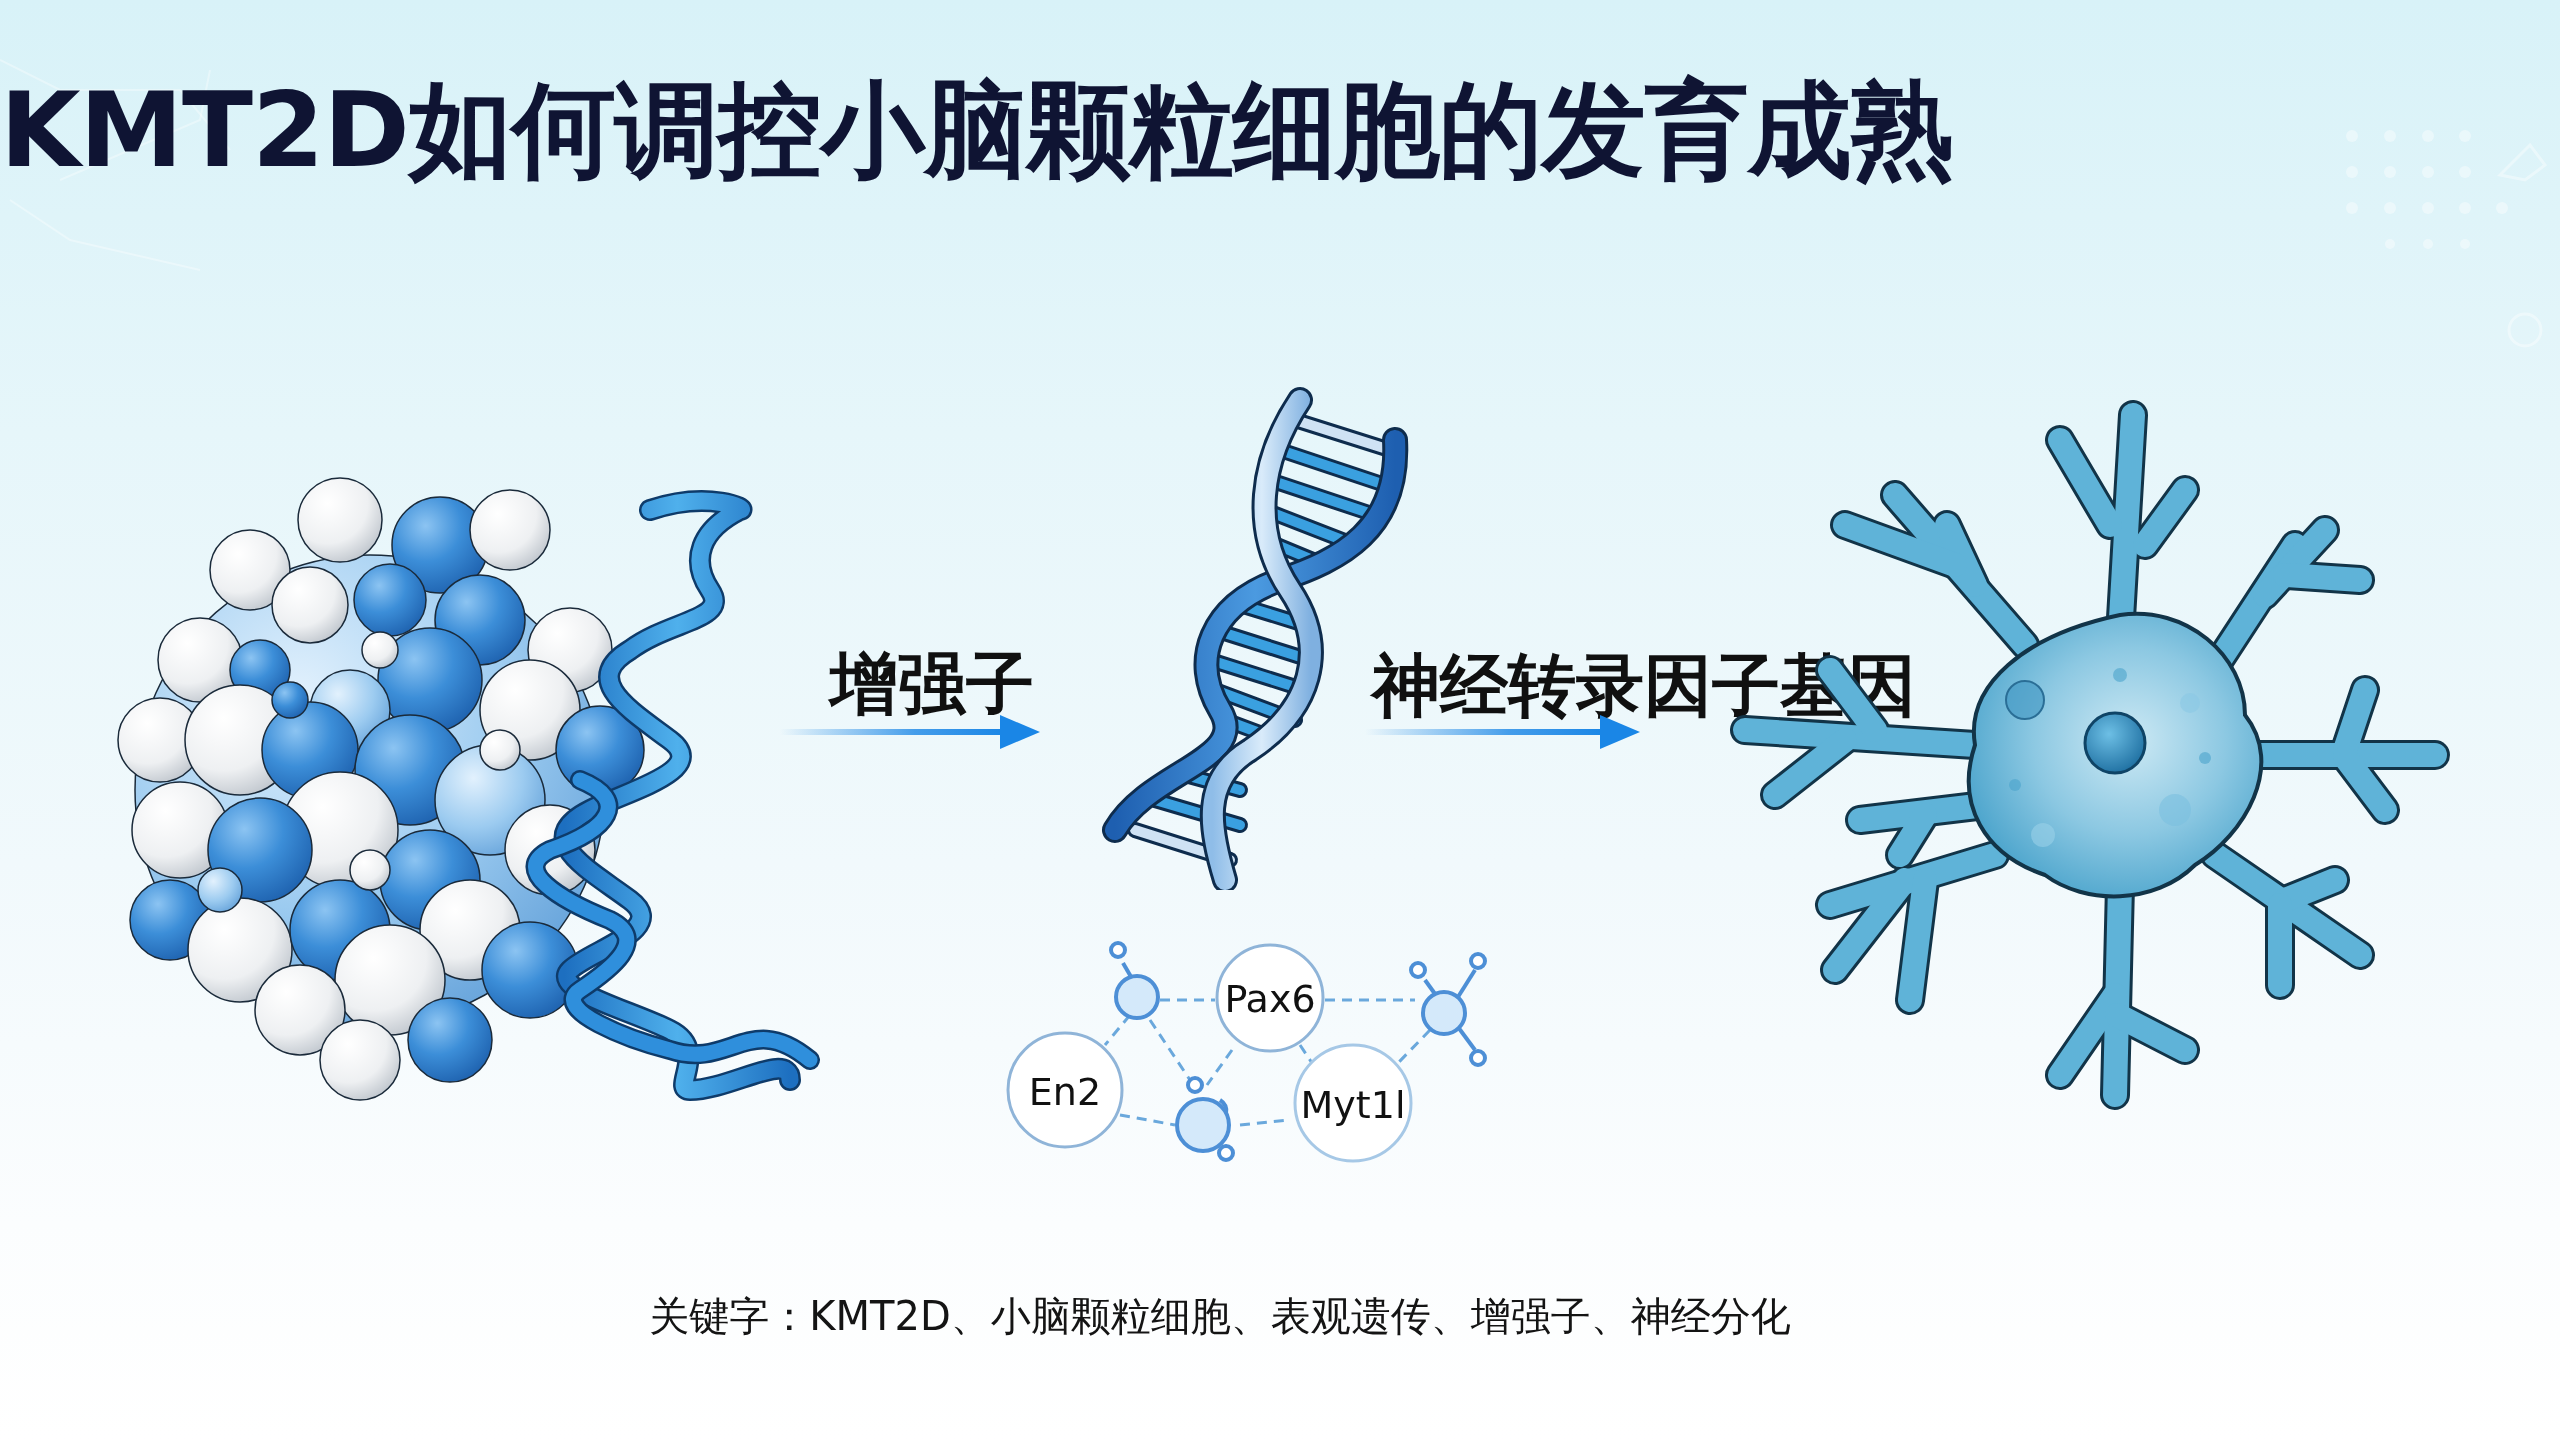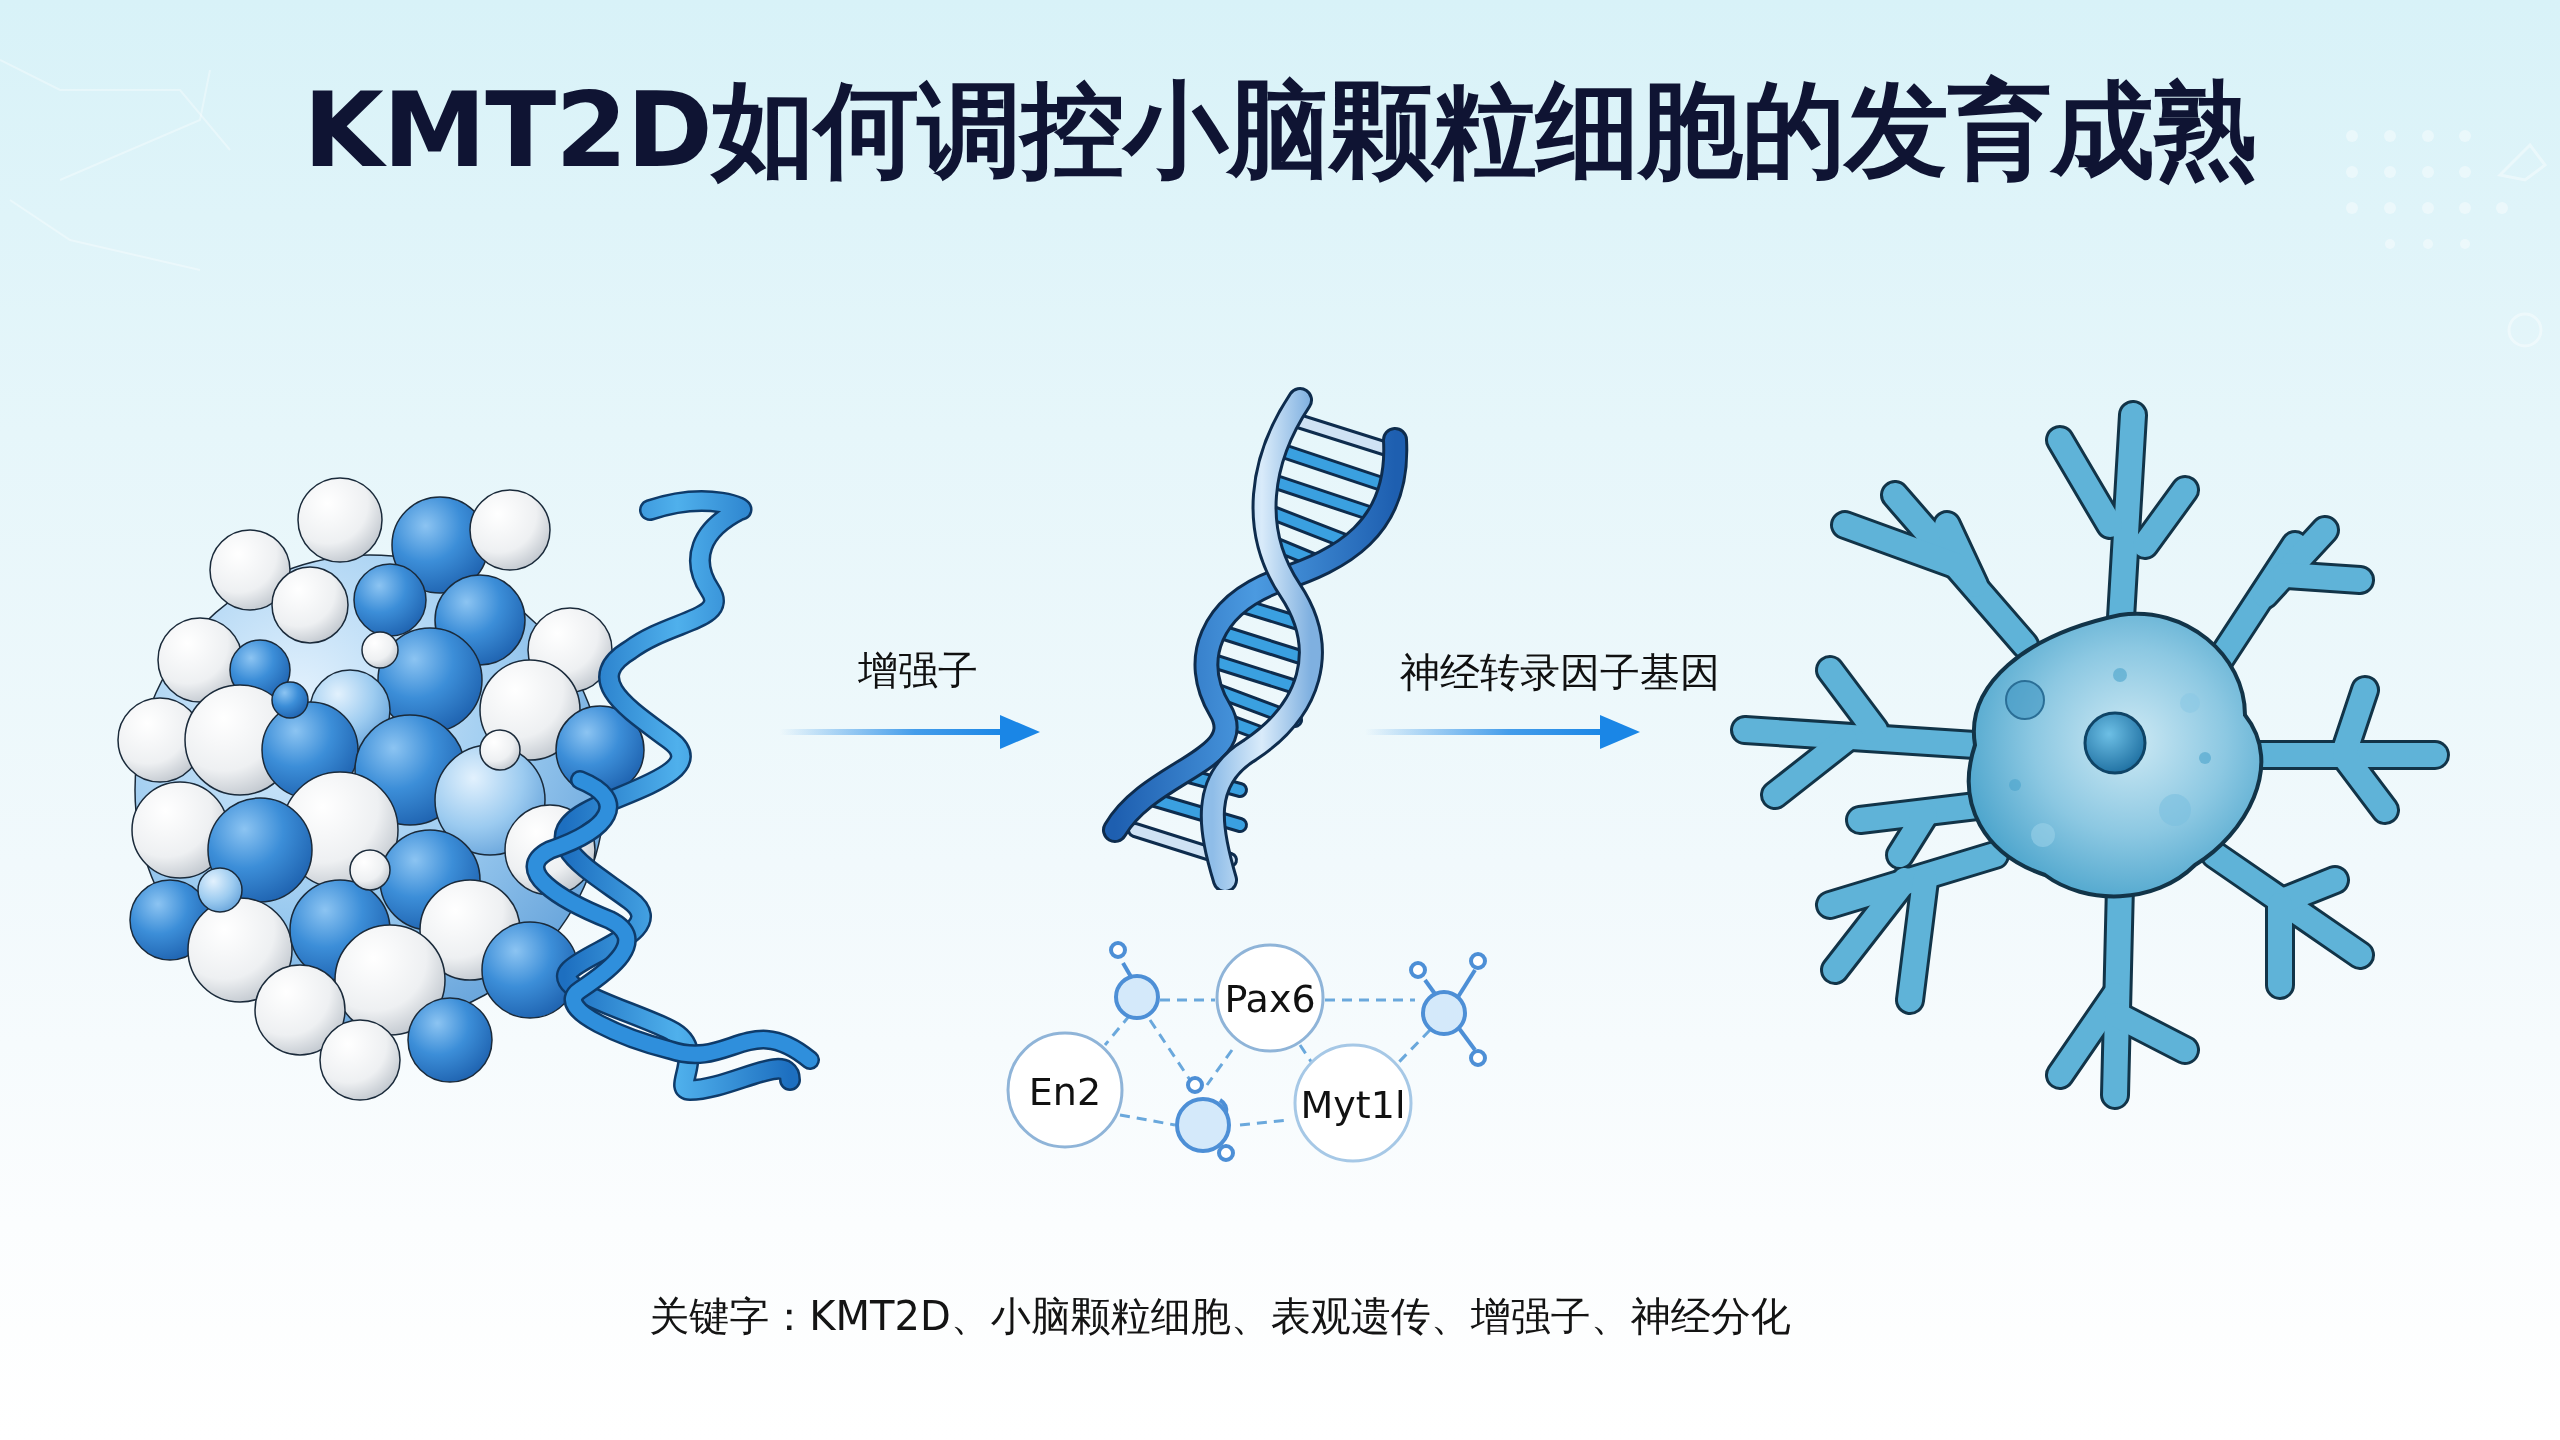--- a/index.html
+++ b/index.html
@@ -3,28 +3,28 @@
 <meta charset="utf-8">
 <style>
   html, body { margin: 0; padding: 0; }
   body {
     width: 2560px; height: 1440px; overflow: hidden; position: relative;
     background: linear-gradient(180deg, #d8f2f8 0%, #e6f6fa 30%, #f1f9fc 60%, #fbfdfe 85%, #ffffff 100%);
     font-family: "DejaVu Sans", "Liberation Sans", sans-serif;
   }
   .bg-deco { position: absolute; inset: 0; pointer-events: none; }
   .title {
-    position: absolute; left: 0; top: 78px; width: 2560px; text-align: center;
+    position: absolute; left: 0; top: 78px; width: 2560px; text-align: left;
     font-size: 104px; font-weight: 900; color: #0f1433; letter-spacing: -1px;
     line-height: 1;
   }
   .ill { position: absolute; }
   .label {
-    position: absolute; font-size: 40px; font-weight: 400; color: #101010;
-    white-space: nowrap; line-height: 1; margin-left: 28px;
+    position: absolute; font-size: 68px; font-weight: 700; color: #101010;
+    white-space: nowrap; line-height: 1;
   }
   .arrow { position: absolute; height: 40px; }
   .tf-text {
     font-family: "DejaVu Sans", sans-serif; font-size: 38px; fill: #111;
   }
   .keywords {
     position: absolute; left: 0; top: 1296px; width: 2440px; text-align: center;
     font-size: 40px; color: #141414; line-height: 1;
   }
 </style>

